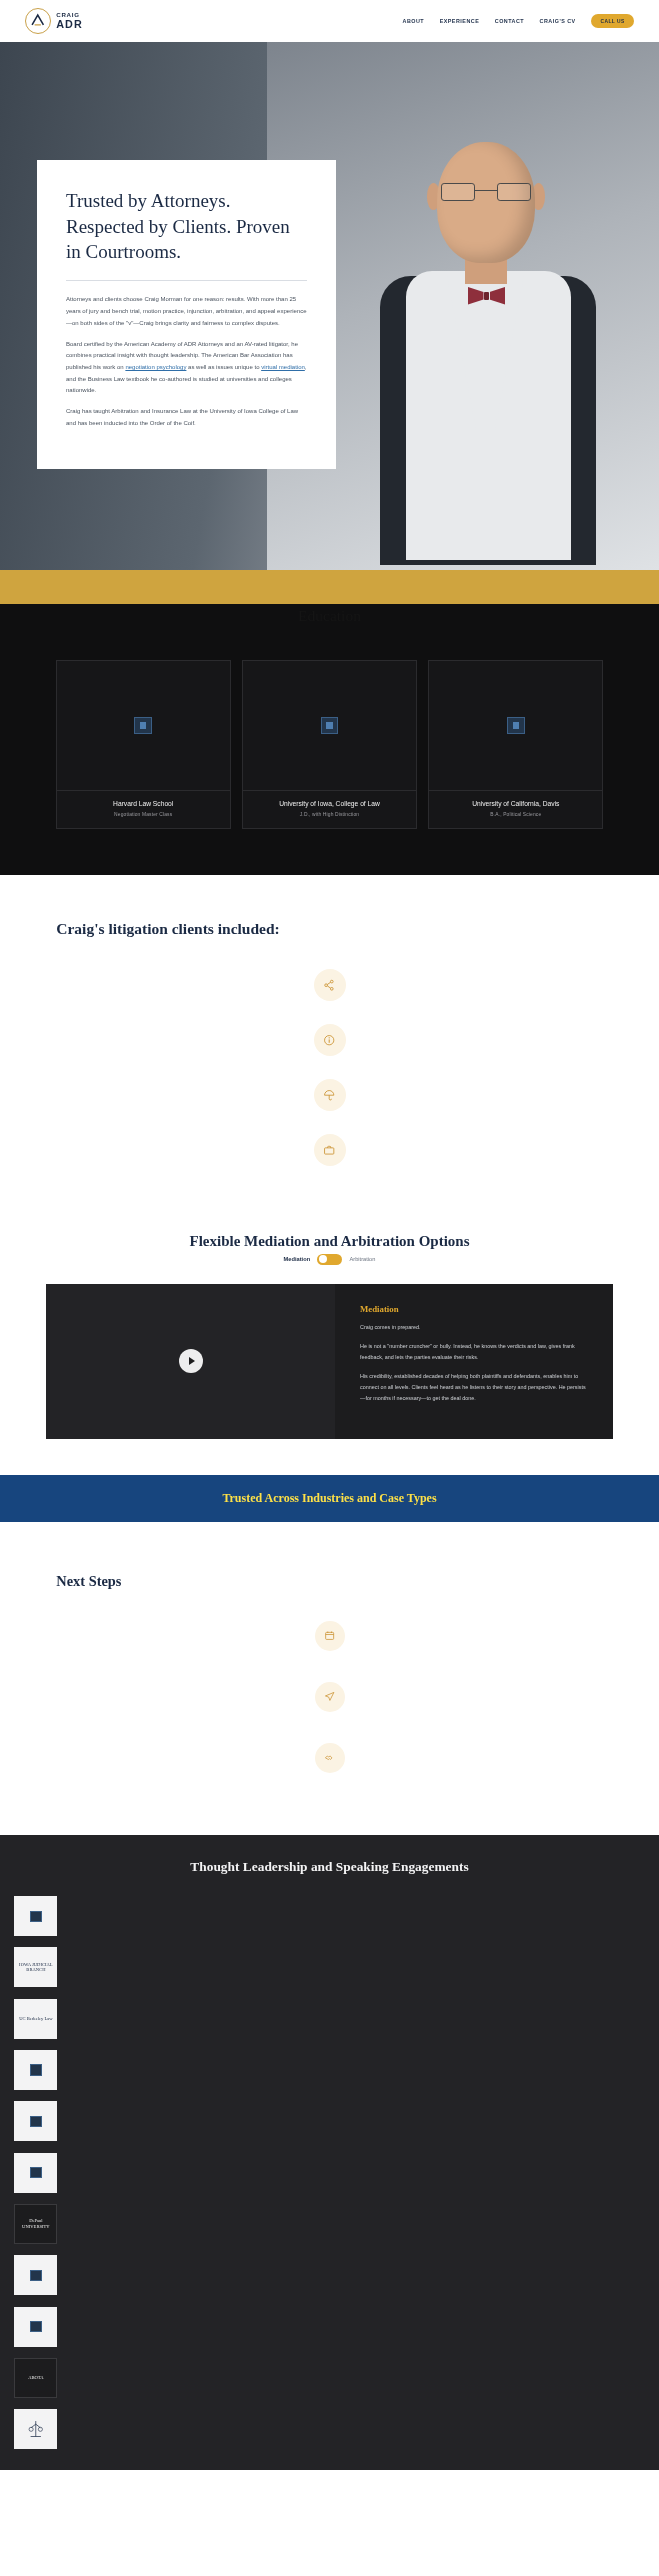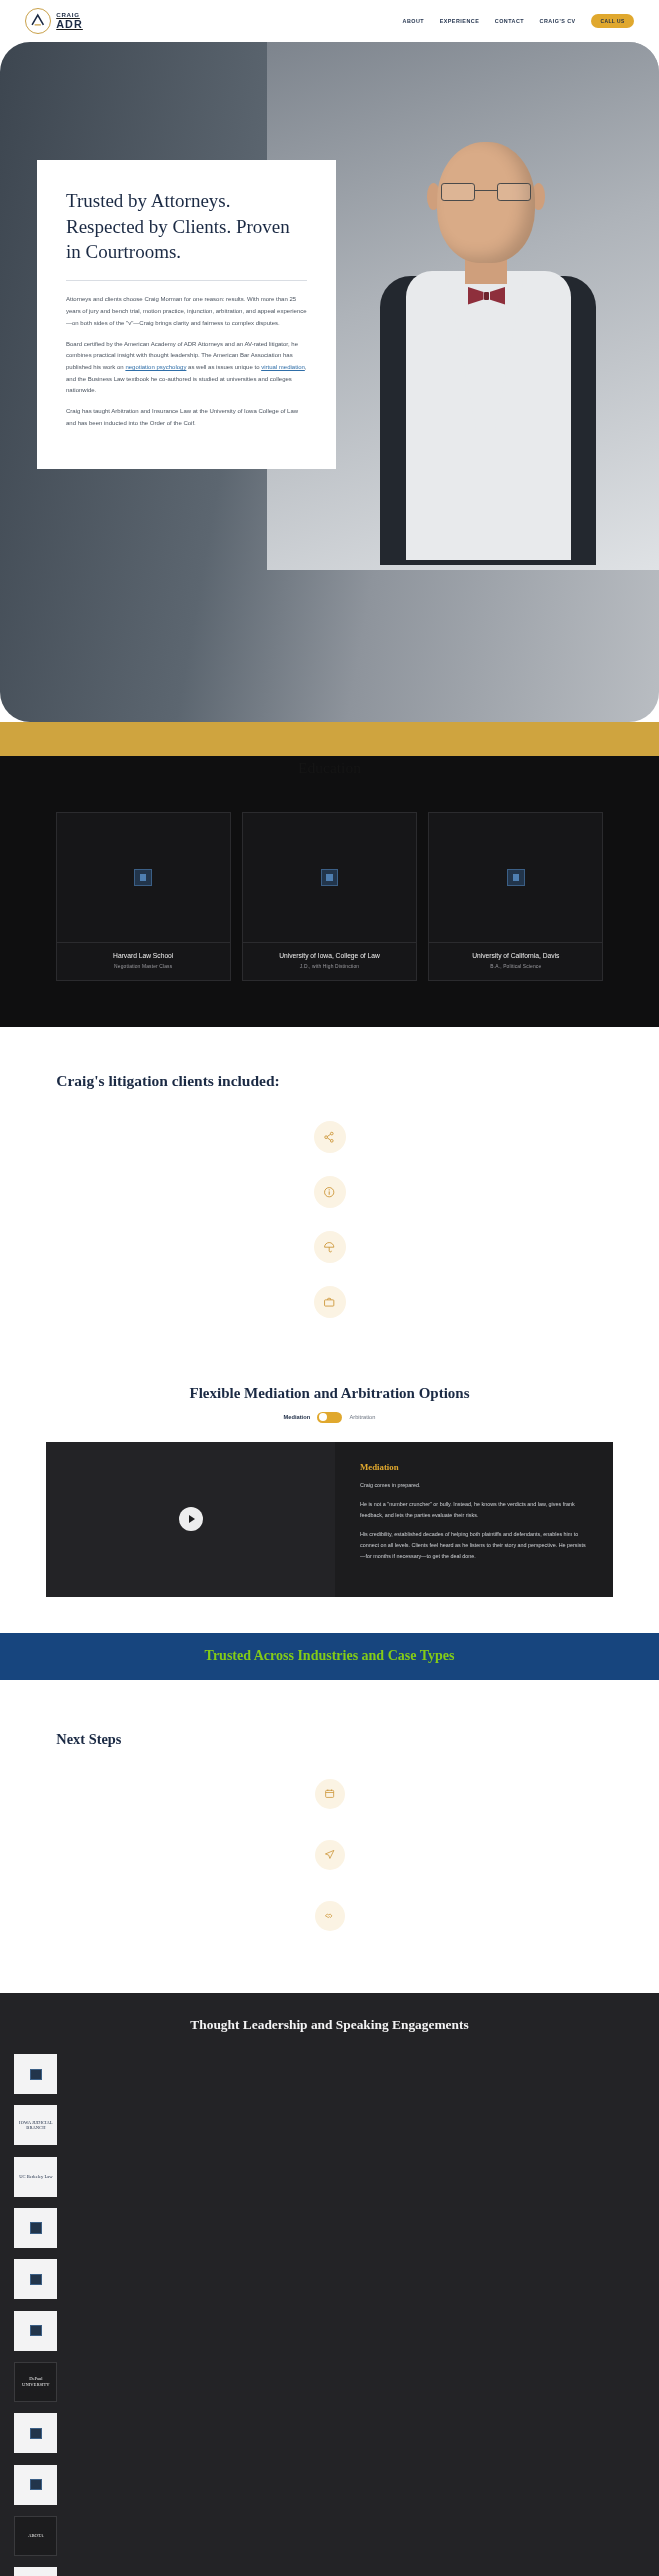--- a/index.html
+++ b/index.html
@@ -23,44 +23,43 @@
     z-index: 30;
   }
   .logo-wrap { display: flex; align-items: center; gap: 5.2px; }
   .logo-mark {
     width: 26px; height: 26px; border-radius: 50%;
     border: 1px solid #c9a14a;
     display: flex; align-items: center; justify-content: center;
     background: #fff;
   }
   .logo-mark svg { display: block; }
-  .logo-text { display: flex; flex-direction: column; line-height: 1; text-decoration: underline; }
+  .logo-text { display: flex; flex-direction: column; line-height: 1; }
   .logo-text .l1 { font-size: 6.2px; letter-spacing: .12em; color: #1b2a44; font-weight: 700; }
   .logo-text .l2 { font-size: 10.8px; letter-spacing: .10em; color: #1b2a44; font-weight: 700; margin-top: 1.5px;}
   .nav-links {
     margin-left: auto;
     display: flex; align-items: center; gap: 15.5px;
   }
   .nav-links a {
     font-size: 5.4px; letter-spacing: .09em; text-transform: uppercase;
     color: #25354f; text-decoration: none; font-weight: 600;
   }
   .nav-cta {
     background: #e0a82e; color: #1b2a44;
     font-size: 4.9px; letter-spacing: .09em; text-transform: uppercase;
     font-weight: 700; padding: 4.6px 9.3px; border-radius: 8.2px; border: none;
     cursor: pointer;
   }
 
   
   .hero {
-    position: relative; height: 680px;
+    position: relative; height: 528px;
     background: linear-gradient(100deg,#3d4650 0%, #5c6670 38%, #8e949c 60%, #b9bdc2 100%);
     overflow: hidden;
-    border-radius: 30px;
   }
   .hero-photo {
     position: absolute; right: 0; top: 0; width: 392px; height: 528px;
     background: linear-gradient(160deg,#7d848d 0%, #aeb3b9 45%, #dfe2e5 100%);
   }
   .hero-figure {
     position: absolute; right: 62px; bottom: 0; width: 222px; height: 464px;
   }
   .hero-head {
     position: absolute; left: 62px; top: 36px; width: 98px; height: 121px;
@@ -165,21 +164,21 @@
   .client-icon {
     width: 32px; height: 32px; border-radius:50%; background:#fbf3e3;
     display:flex; align-items:center; justify-content:center;
   }
   .client-icon svg { display:block; }
 
   
   .flex-sec { padding: 23px 0 36px; background:#fff; }
   .flex-sec h2 {
     text-align:center; font-family:"Liberation Serif", serif; font-size:15px;
-    color:#1b2a44; margin-bottom: 10px;
+    color:#1b2a44; margin-bottom: 4px;
   }
   .toggle-row { display:flex; align-items:center; justify-content:center; gap:7.2px; margin-bottom: 18.5px;}
   .toggle-row .lbl { font-size: 5.7px; font-weight:700; color:#1b2a44; }
   .toggle-row .lbl.off { font-weight:400; color:#6d7582; }
   .switch { width:25px; height:11.3px; border-radius:5.7px; background:#e0a82e; position:relative; cursor:pointer;}
   .switch:after { content:""; position:absolute; left:1.5px; top:1.5px; width:8.2px; height:8.2px; border-radius:50%; background:#fff;}
   .media-panel {
     width: 567px; margin: 0 auto; background:#1c1c1e; display:flex; min-height: 155px;
   }
   .media-video { width: 289px; display:flex; align-items:center; justify-content:center; background:#232326;}
@@ -189,21 +188,21 @@
   }
   .play-btn:after{content:"";border-left:6.7px solid #1c1c1e;border-top:4.1px solid transparent;border-bottom:4.1px solid transparent;margin-left:2.1px;}
   .media-copy { flex:1; padding: 20.6px 25px; }
   .media-copy h3 { color:#e0a82e; font-family:"Liberation Serif", serif; font-size:8.8px; margin-bottom:8.2px;}
   .media-copy p { color:#cfd2d6; font-size:5.4px; line-height:2.0; margin-bottom:8.2px;}
 
   
   .trusted {
     height: 47px; background:#17457e; display:flex; align-items:center; justify-content:center;
   }
-  .trusted h2 { color:#84cc16; font-family:"Liberation Serif", serif; font-size:14px; }
+  .trusted h2 { color:#fde047; font-family:"Liberation Serif", serif; font-size:12px; }
 
   
   .next { padding: 36px 0 31px; background:#fff; }
   .next h2 {
     font-family:"Liberation Serif", serif; font-size:14.4px; color:#1b2a44;
     width:567px; margin:15px auto 31px; padding-left: 10.3px;
   }
   .step-row { display:flex; justify-content:center; margin-bottom: 31px; }
   .step-icon {
     width:30px;height:30px;border-radius:50%;background:#fbf3e3;

